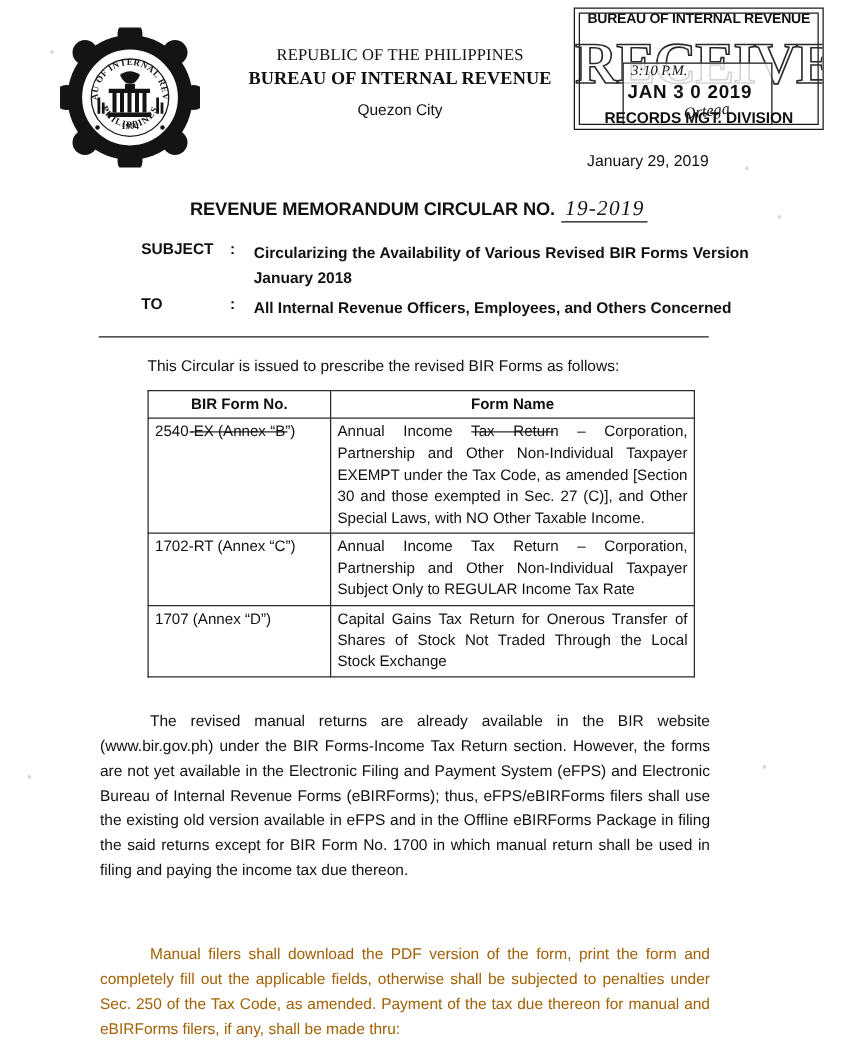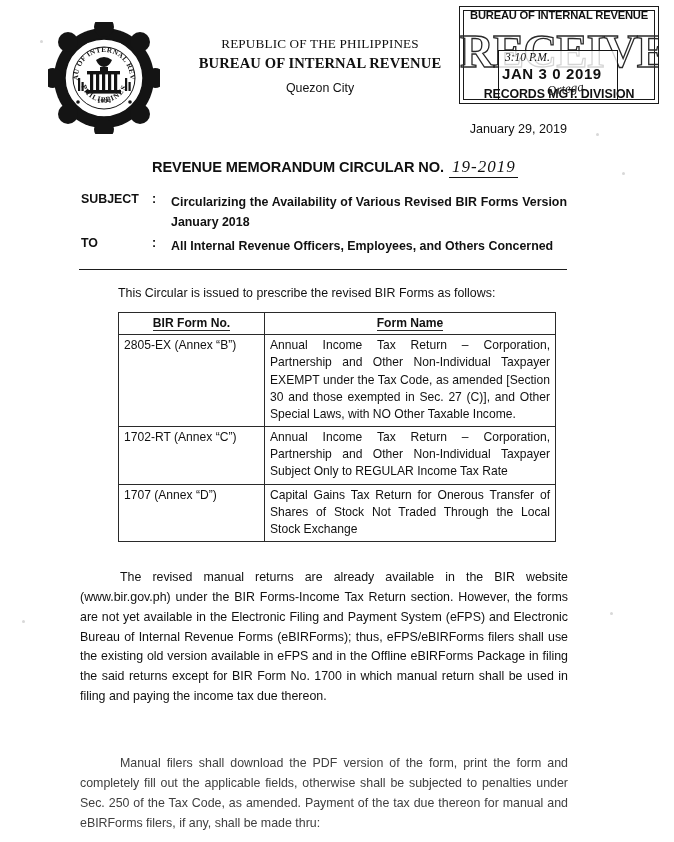--- a/index.html
+++ b/index.html
@@ -172,20 +172,21 @@
     border-bottom: 1.3px solid #111;
     padding: 0 2px 1px 3px;
     margin-left: 5px;
     letter-spacing: 1px;
   }
 
   
   .field-block {
     position: absolute;
     font-size: 12.4px;
+    margin-left: 32px;
   }
   .f-subject { left: 81px; top: 192px; }
   .f-to      { left: 81px; top: 236px; }
   .f-label {
     display: inline-block;
     width: 71px;
     font-weight: bold;
     vertical-align: top;
   }
   .f-colon {
@@ -239,41 +240,41 @@
   }
   .forms-table th {
     text-align: center;
     font-weight: normal;
     padding-top: 2px;
     padding-bottom: 2px;
   }
   .forms-table th span {
     font-weight: bold;
     border-bottom: 1px solid #2a2a2a;
-    padding-bottom: 0px;
+    padding-bottom: 15px;
   }
   .col-code { width: 135px; }
   .col-name { width: 280px; text-align: justify; }
   .cell-code { white-space: nowrap; }
 
   
   .para {
     position: absolute;
     left: 80px;
     width: 488px;
     font-size: 12.4px;
     line-height: 1.60;
     text-align: justify;
     text-justify: inter-word;
   }
   .para .indent { display: inline-block; width: 40px; }
   .p1 { top: 568px; }
   .p2 { top: 688px; }
   .p3 { top: 754px; }
-  .p3 { color: #404040; }
+  .p3 { color: #a16207; }
 
   
   .speck {
     position: absolute;
     background: #d8d8d8;
     border-radius: 50%;
     pointer-events: none;
   }
 </style>
 </head>
@@ -372,21 +373,21 @@
 
   <table class="forms-table">
     <thead>
       <tr>
         <th class="col-code"><span>BIR Form No.</span></th>
         <th class="col-name"><span>Form Name</span></th>
       </tr>
     </thead>
     <tbody>
       <tr>
-        <td class="col-code cell-code">2805-EX (Annex “B”)</td>
+        <td class="col-code cell-code">2540-EX (Annex “B”)</td>
         <td class="col-name">Annual Income Tax Return – Corporation, Partnership and Other Non-Individual Taxpayer EXEMPT under the Tax Code, as amended [Section 30 and those exempted in Sec. 27 (C)], and Other Special Laws, with NO Other Taxable Income.</td>
       </tr>
       <tr>
         <td class="col-code cell-code">1702-RT (Annex “C”)</td>
         <td class="col-name">Annual Income Tax Return – Corporation, Partnership and Other Non-Individual Taxpayer Subject Only to REGULAR Income Tax Rate</td>
       </tr>
       <tr>
         <td class="col-code cell-code">1707 (Annex “D”)</td>
         <td class="col-name">Capital Gains Tax Return for Onerous Transfer of Shares of Stock Not Traded Through the Local Stock Exchange</td>
       </tr>

